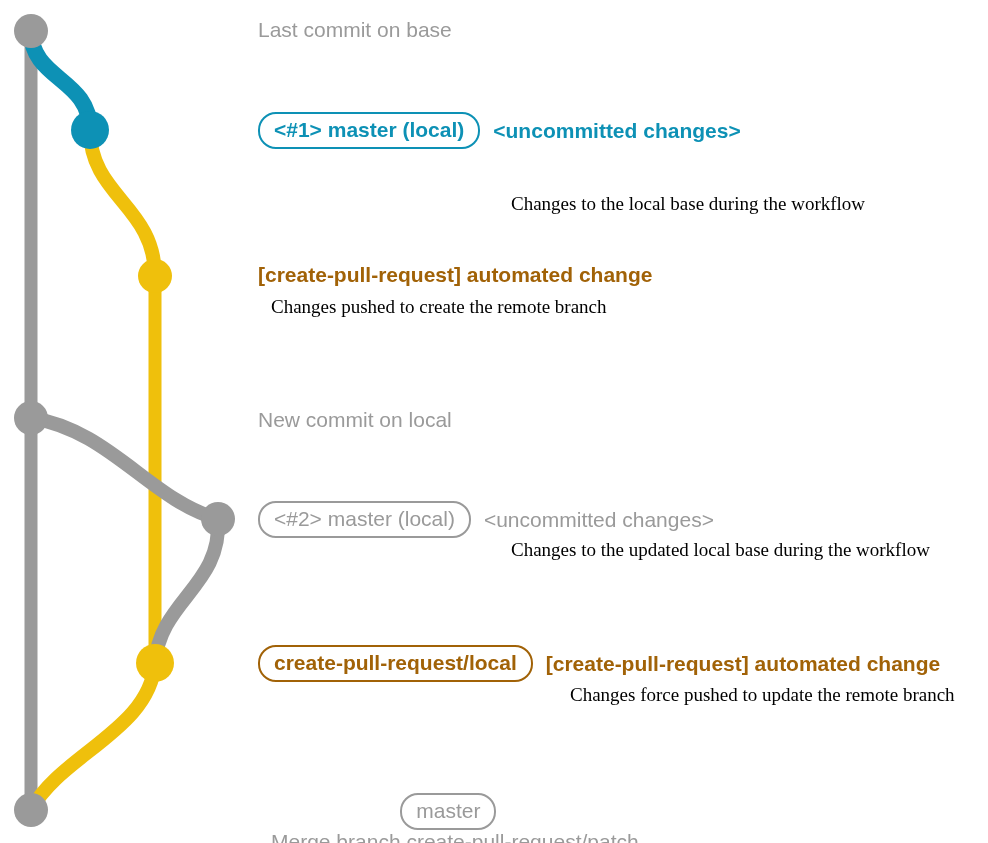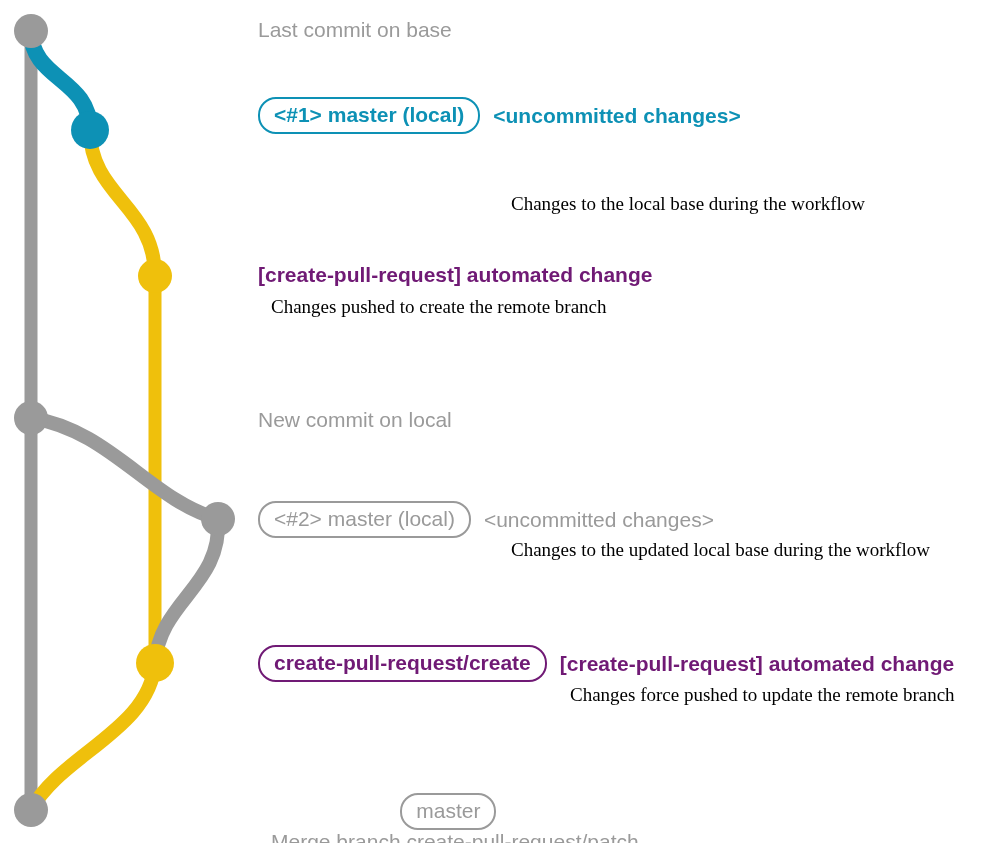--- a/index.html
+++ b/index.html
@@ -57,21 +57,21 @@
 
   .desc {
     position: absolute;
     font-family: "Liberation Serif", serif;
     font-size: 19px;
     color: #000000;
     white-space: nowrap;
   }
 
   .c-blue   { color: #0d91b5; }
-  .c-yellow { color: #701a75; text-align: center; }
+  .c-yellow { color: #a16207; text-align: center; }
   .c-gray   { color: #9a9a9a; }
 </style>
 </head>
 <body>
 
 <svg id="git-graph-canvas" viewBox="0 0 988 843" xmlns="http://www.w3.org/2000/svg">
 
   <path d="M 31 31 L 31 810" stroke="#9a9a9a" stroke-width="13" fill="none" stroke-linecap="round"></path>
 
   <path d="M 31 31 C 31 80, 90 78, 90 130" stroke="#0d91b5" stroke-width="16" fill="none" stroke-linecap="round"></path>
@@ -92,21 +92,21 @@
   <circle cx="31" cy="418" r="17" fill="#9a9a9a"></circle>
   <circle cx="218" cy="519" r="17" fill="#9a9a9a"></circle>
   <circle cx="155" cy="663" r="19" fill="#efc00c"></circle>
   <circle cx="31" cy="810" r="17" fill="#9a9a9a"></circle>
 </svg>
 
 <div class="row" style="left:258px; top:18px;">
   <span class="subject plain c-gray" style="margin-left:0;">Last commit on base</span>
 </div>
 
-<div class="row" style="left:258px; top:97px;">
+<div class="row" style="left:258px; top:112px;">
   <span class="badge c-blue">&lt;#1&gt; master (local)</span>
   <span class="subject c-blue">&lt;uncommitted changes&gt;</span>
 </div>
 <div class="desc" style="left:511px; top:150px;margin-top:43px;">Changes to the local base during the workflow</div>
 
 <div class="row" style="left:258px; top:263px;">
   <span class="subject c-yellow" style="margin-left:0;">[create-pull-request] automated change</span>
 </div>
 <div class="desc" style="left:271px; top:296px;">Changes pushed to create the remote branch</div>
 
@@ -114,21 +114,21 @@
   <span class="subject plain c-gray" style="margin-left:0;">New commit on local</span>
 </div>
 
 <div class="row" style="left:258px; top:501px;">
   <span class="badge plain c-gray">&lt;#2&gt; master (local)</span>
   <span class="subject plain c-gray">&lt;uncommitted changes&gt;</span>
 </div>
 <div class="desc" style="left:511px; top:539px;">Changes to the updated local base during the workflow</div>
 
 <div class="row" style="left:258px; top:645px;">
-  <span class="badge c-yellow">create-pull-request/create</span>
+  <span class="badge c-yellow">create-pull-request/local</span>
   <span class="subject c-yellow">[create-pull-request] automated change</span>
 </div>
 <div class="desc" style="left:570px; top:684px;">Changes force pushed to update the remote branch</div>
 
 <div class="row" style="left:258px; top:793px;flex-direction:column;">
   <span class="badge plain c-gray">master</span>
   <span class="subject plain c-gray">Merge branch create-pull-request/patch</span>
 </div>
 
 </body></html>

